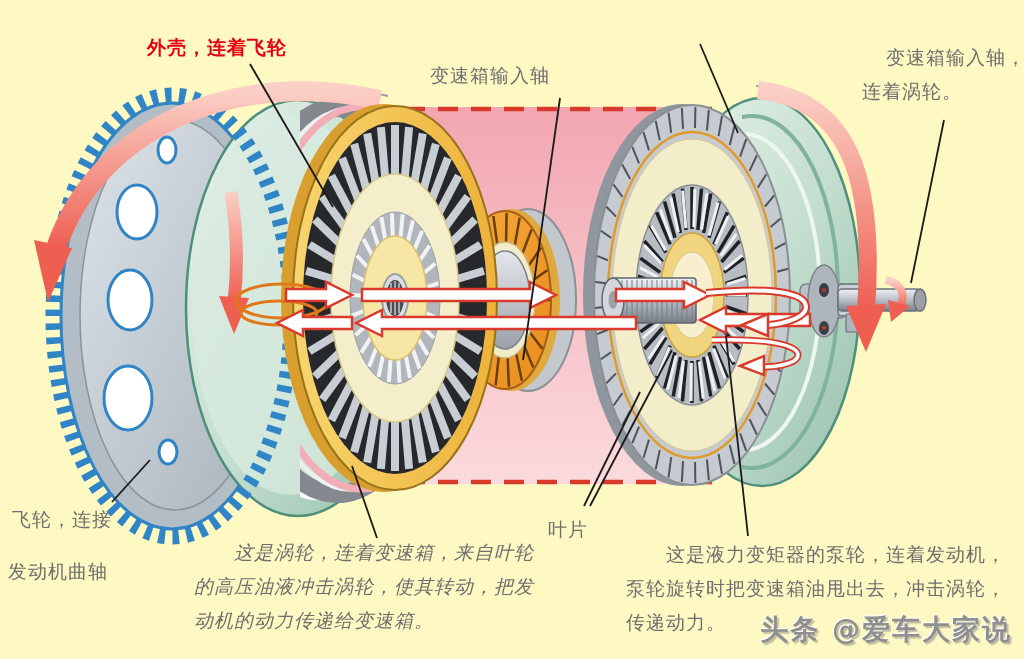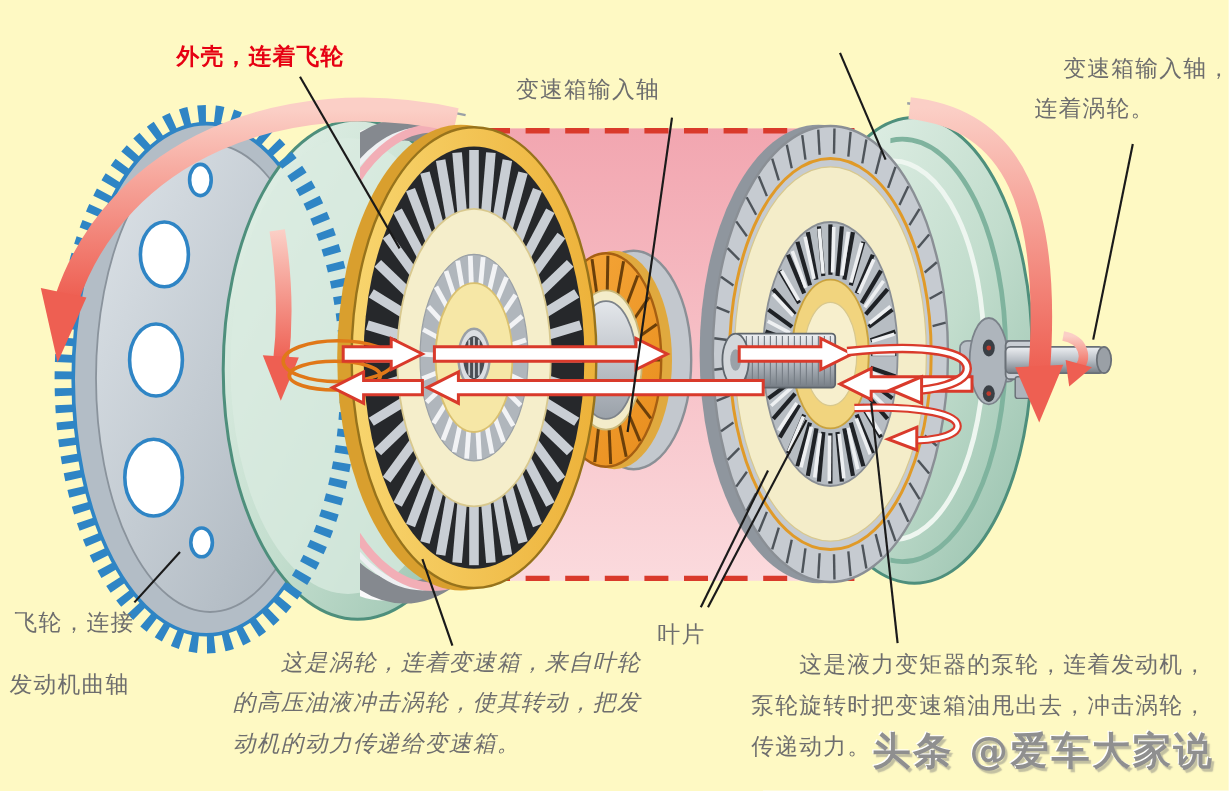--- a/index.html
+++ b/index.html
@@ -2,21 +2,21 @@
 <html><head>
 <meta charset="utf-8">
 <style>
   html,body{margin:0;padding:0;background:#ffffff;}
   #stage{position:relative;width:1024px;height:659px;overflow:hidden;background:#fef9c3;
          font-family:"DejaVu Sans","Liberation Sans",sans-serif;}
   #diagram{position:absolute;left:0;top:0;}
   .lbl{position:absolute;color:#6e6e6e;font-size:19px;line-height:34px;letter-spacing:1px;white-space:nowrap;}
   .para{white-space:normal;text-indent:40px;}
   .red{color:#e60012;font-weight:bold;}
-  .wm{position:absolute;right:12px;bottom:10px;color:#8f8f8f;font-size:32px;font-weight:bold;
+  .wm{position:absolute;right:12px;bottom:10px;color:#8f8f8f;font-size:28px;font-weight:bold;
       letter-spacing:2px;text-shadow:-1px -1px 0 #ffffff,2px 2px 1px rgba(120,120,120,.45);}
 </style>
 </head>
 <body>
 
 <div id="stage">
 
 <svg id="diagram" width="1024" height="659" viewBox="0 0 1024 659">
   <defs>
     <linearGradient id="pinkGrad" x1="0" y1="0" x2="0" y2="1">

